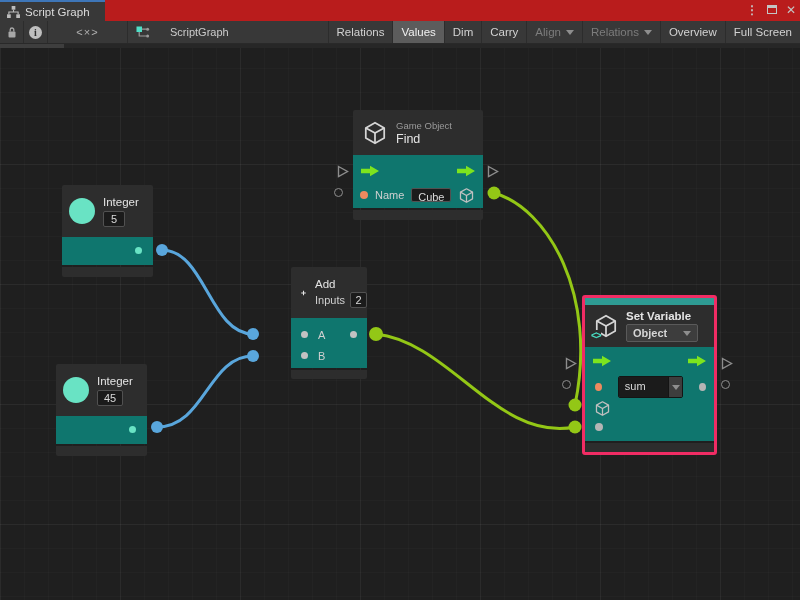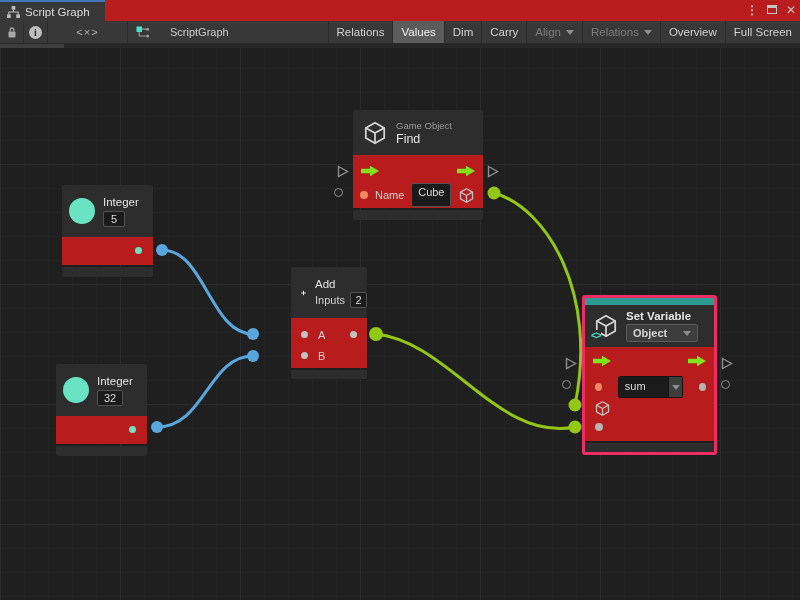--- a/index.html
+++ b/index.html
@@ -45,21 +45,21 @@
       linear-gradient(90deg, rgba(255,255,255,0.018) 1px, transparent 1px);
     background-size:120px 120px,120px 120px,24px 24px,24px 24px; }
   .hscroll-track { position:absolute; left:0; top:44px; width:800px; height:4px; background:#272727; }
   .hscroll-thumb { position:absolute; left:0; top:0; width:64px; height:4px; background:#3e3e3e; }
 
   svg.wires { position:absolute; left:0; top:0; width:800px; height:600px; pointer-events:none; }
 
   
   .node { position:absolute; border-radius:2px; }
   .node-header { background:#2d2d2d; display:flex; align-items:center; border-radius:2px 2px 0 0; }
-  .node-body { background:#b91c1c; position:relative; }
+  .node-body { background:#0f766e; position:relative; }
   .node-footer { background:#2d2d2d; margin-top:2px; border-radius:0 0 2px 2px; }
   .ntitle { font-size:11.5px; color:#e4e4e4; }
   .nsub { font-size:9.5px; color:#9a9a9a; }
   .field { background:#1b1b1b; border:1px solid #515151; border-radius:2px; color:#dadada;
            font-size:11px; text-align:center; line-height:14px; }
   .dot { border-radius:50%; display:inline-block; }
   .dot-teal { background:#69e3c4; }
   .dot-orange { background:#ee8a5f; }
   .dot-gray { background:#c2c2c2; }
   .row { display:flex; align-items:center; }
@@ -194,21 +194,21 @@
       <span class="dot dot-teal" style="width:7px;height:7px;position:absolute;right:11px;top:10px;"></span>
     </div>
     <div class="node-footer" style="height:10px;"></div>
   </div>
 
   <div class="node" style="left:56px; top:364px; width:91px;">
     <div class="node-header" style="height:52px; padding-left:7px;">
       <span class="dot dot-teal" style="width:26px;height:26px;"></span>
       <div style="margin-left:8px;">
         <div class="ntitle">Integer</div>
-        <div class="field" style="width:26px;height:16px;margin-top:3px;">32</div>
+        <div class="field" style="width:26px;height:16px;margin-top:3px;">45</div>
       </div>
     </div>
     <div class="node-body" style="height:28px;">
       <span class="dot dot-teal" style="width:7px;height:7px;position:absolute;right:11px;top:10px;"></span>
     </div>
     <div class="node-footer" style="height:10px;"></div>
   </div>
 
   <div class="node" style="left:263px; top:267px; width:104px;padding-left:28px;">
     <div class="node-header" style="height:51px; padding-left:10px;">
@@ -256,21 +256,21 @@
         <svg width="20" height="12" viewBox="0 0 20 12">
             <path d="M1 3.8 H10 V0.8 L19 6 L10 11.2 V8.2 H1 Z" fill="#7de41e"></path>
           </svg>
         <svg width="20" height="12" viewBox="0 0 20 12">
             <path d="M1 3.8 H10 V0.8 L19 6 L10 11.2 V8.2 H1 Z" fill="#7de41e"></path>
           </svg>
       </div>
       <div class="row" style="height:24px; margin-top:2px; gap:7px;">
         <span class="dot dot-orange" style="width:8px;height:8px;"></span>
         <span class="plabel">Name</span>
-        <span class="field" style="width:40px;height:24px;line-height:17px;">Cube</span>
+        <span class="field" style="width:40px;height:14px;line-height:17px;">Cube</span>
         <svg width="17" height="17" viewBox="0 0 24 24" fill="none" stroke="#c0c0c0" stroke-width="1.8" stroke-linejoin="round">
           <path d="M12 2.5 L20.5 7.3 V16.7 L12 21.5 L3.5 16.7 V7.3 Z"></path>
             <path d="M3.5 7.3 L12 12 L20.5 7.3"></path>
             <path d="M12 12 V21.5"></path>
         </svg>
       </div>
     </div>
     <div class="node-footer" style="height:10px;"></div>
   </div>
 

